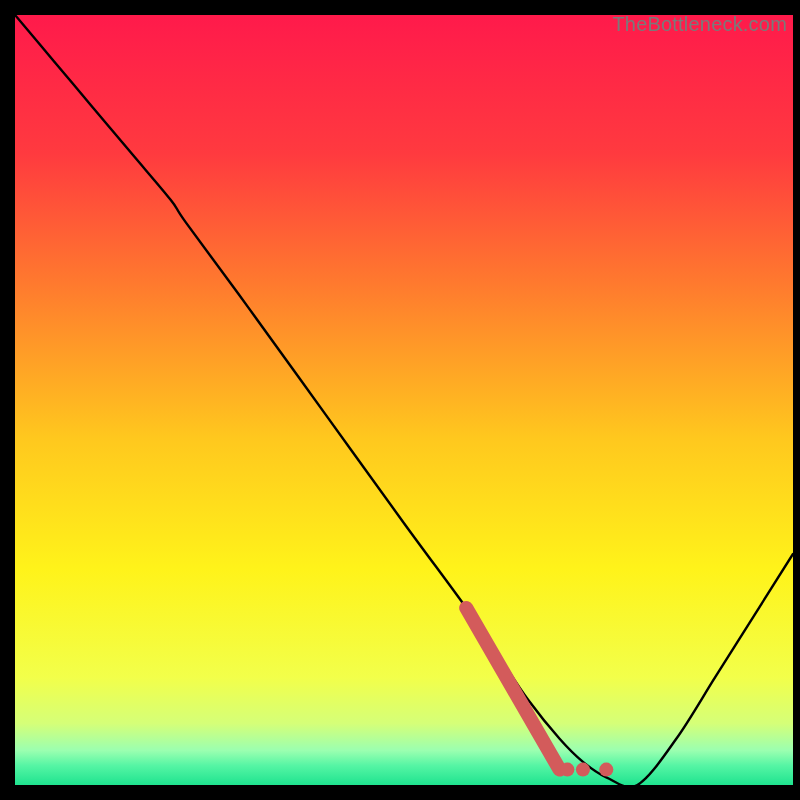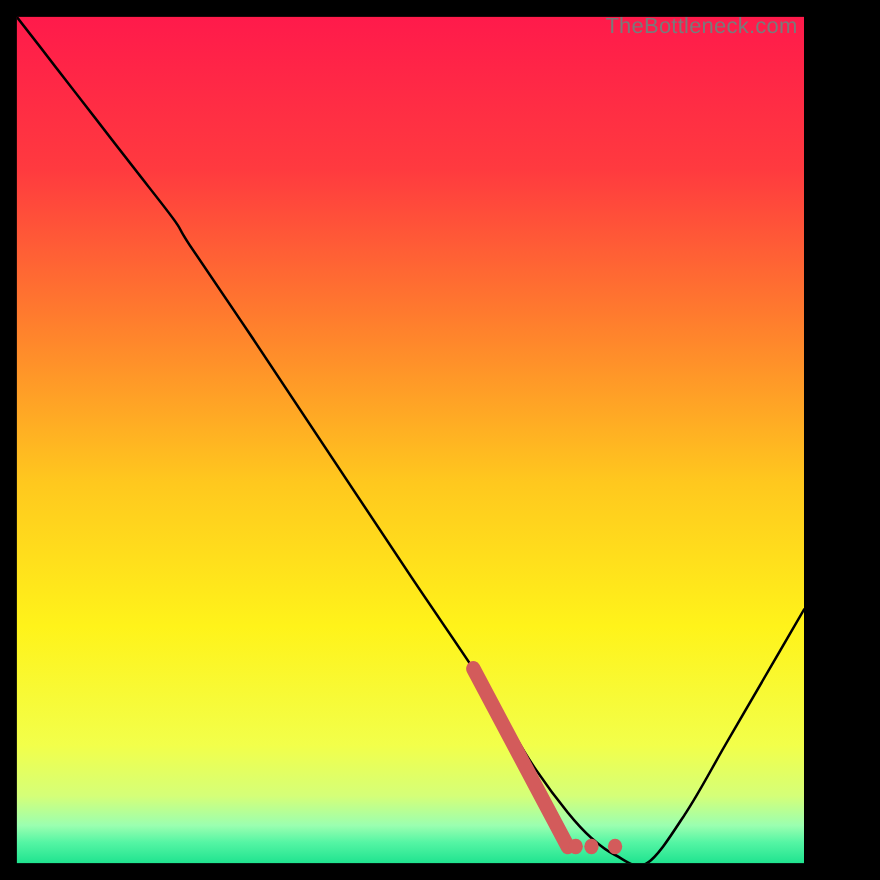--- a/index.html
+++ b/index.html
@@ -13,21 +13,21 @@
   .outer {
     position: relative;
     width: 800px;
     height: 800px;
     background: #000000;
   }
   .plot-area {
     position: absolute;
     left: 15px;
     top: 15px;
-    width: 716px;
+    width: 778px;
     height: 770px;
     overflow: hidden;
   }
   .gradient-fill {
     position: absolute;
     left: 0;
     top: 0;
     width: 100%;
     height: 100%;
   }

